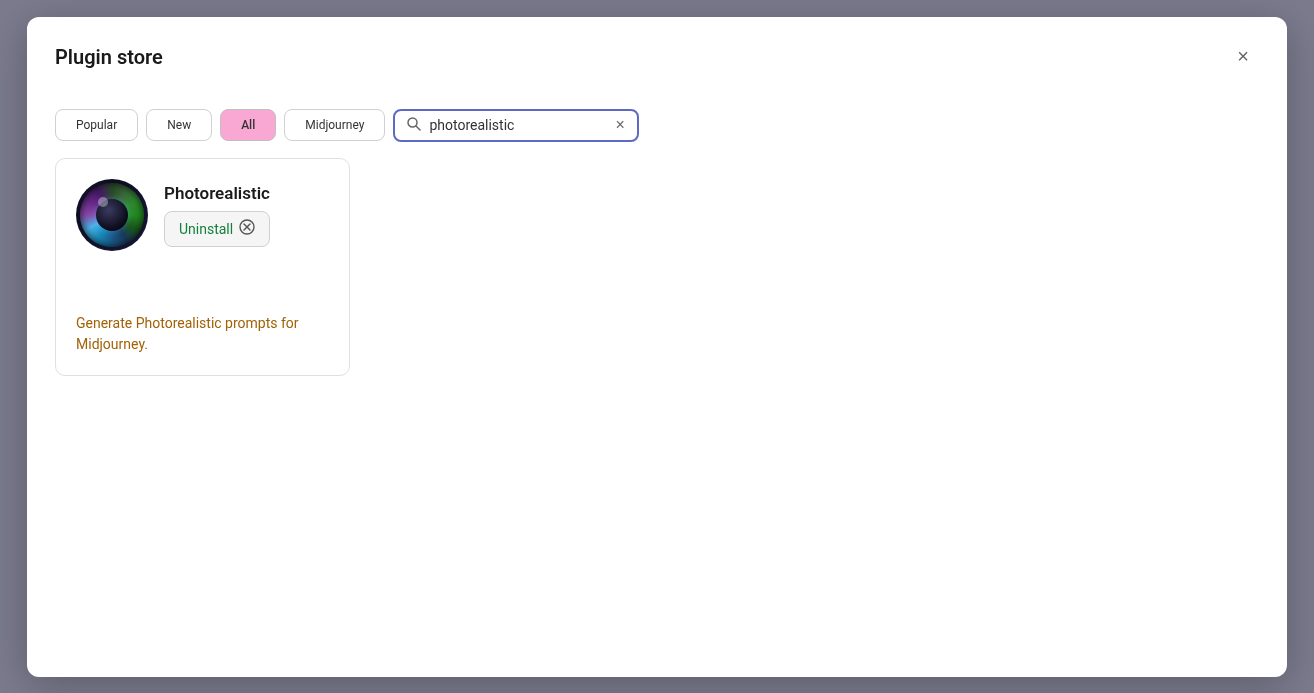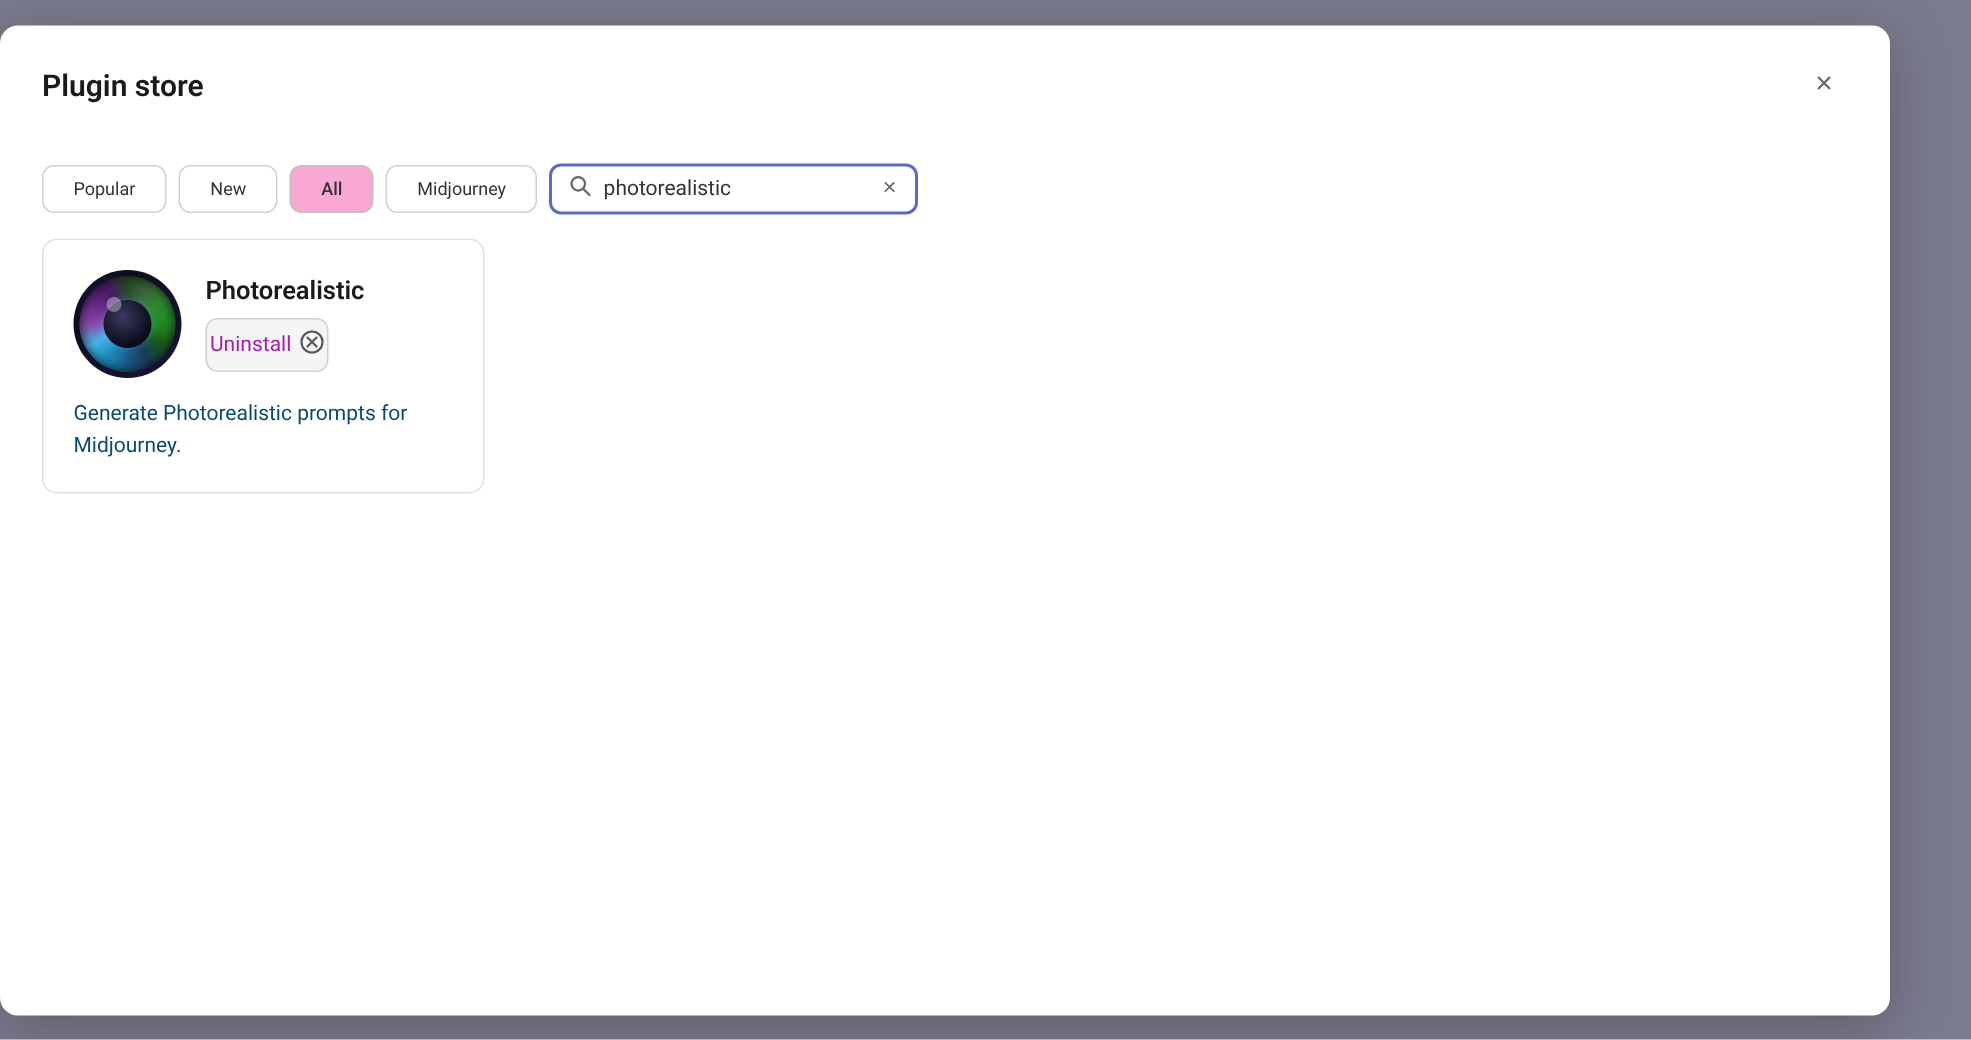--- a/index.html
+++ b/index.html
@@ -11,20 +11,21 @@
       justify-content: center;
       min-height: 100vh;
       font-family: -apple-system, BlinkMacSystemFont, 'Segoe UI', Roboto, sans-serif;
     }
 
     .dialog-overlay {
       width: 1314px;
       height: 677px;
       display: flex;
       align-items: center;
+      justify-content: center;
     }
 
     .dialog {
       background: #ffffff;
       border-radius: 12px;
       width: 1260px;
       height: 660px;
       display: flex;
       flex-direction: column;
       position: relative;
@@ -199,36 +200,37 @@
       margin-bottom: 8px;
     }
 
     .uninstall-button {
       display: flex;
       align-items: center;
       gap: 6px;
       background: #f5f5f5;
       border: 1px solid #d0d0d0;
       border-radius: 8px;
-      padding: 7px 2px;
-      font-size: 14px;
-      cursor: pointer;
-      color: #a21caf;
+      padding: 7px 14px;
+      font-size: 14px;
+      cursor: pointer;
+      color: #15803d;
       font-family: inherit;
     }
 
     .uninstall-icon {
       font-size: 16px;
       color: #555;
     }
 
     .plugin-description {
       font-size: 14px;
-      color: #0c4a6e;
+      color: #a16207;
       line-height: 1.5;
+      margin-top: 48px;
     }
 
     .developer-info {
       display: flex;
       align-items: center;
       gap: 8px;
       font-size: 13px;
       color: #555;
       margin-top: 4px;
     }

